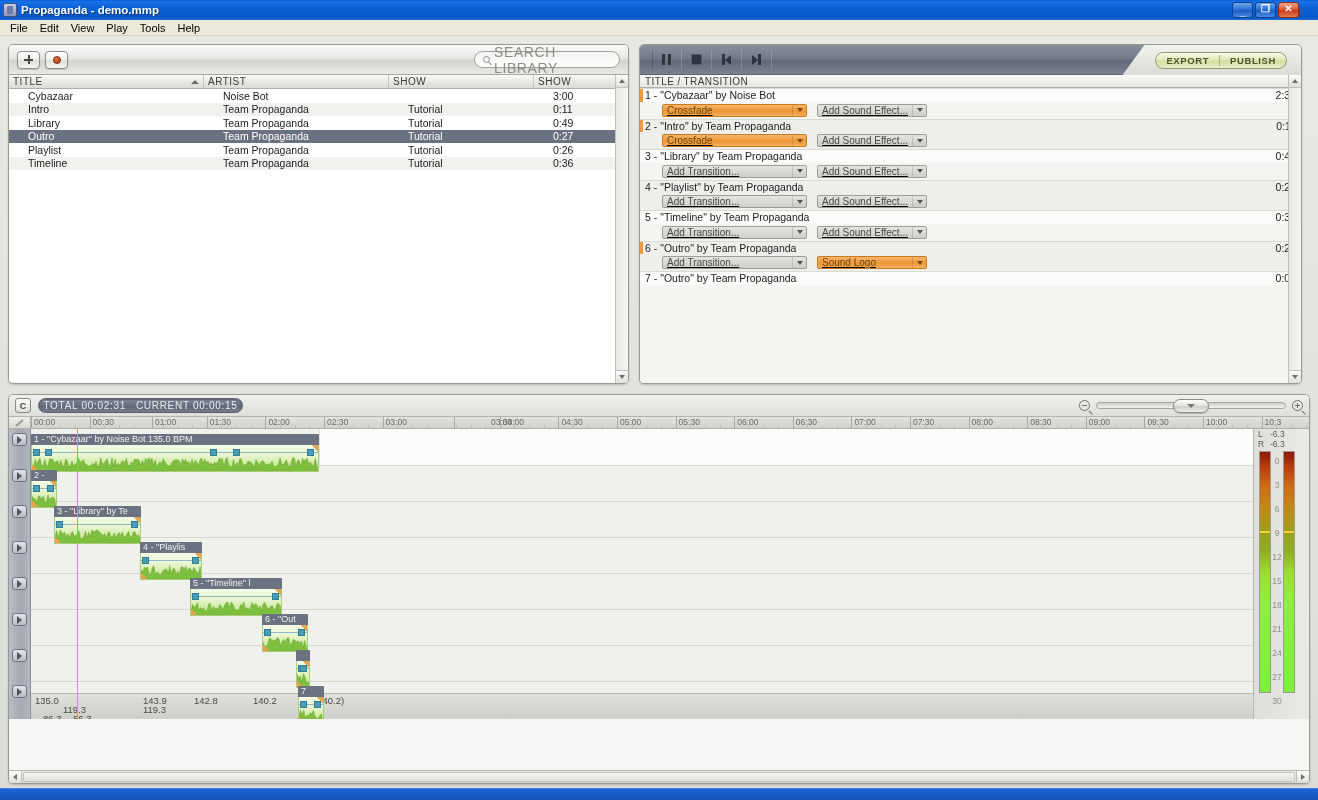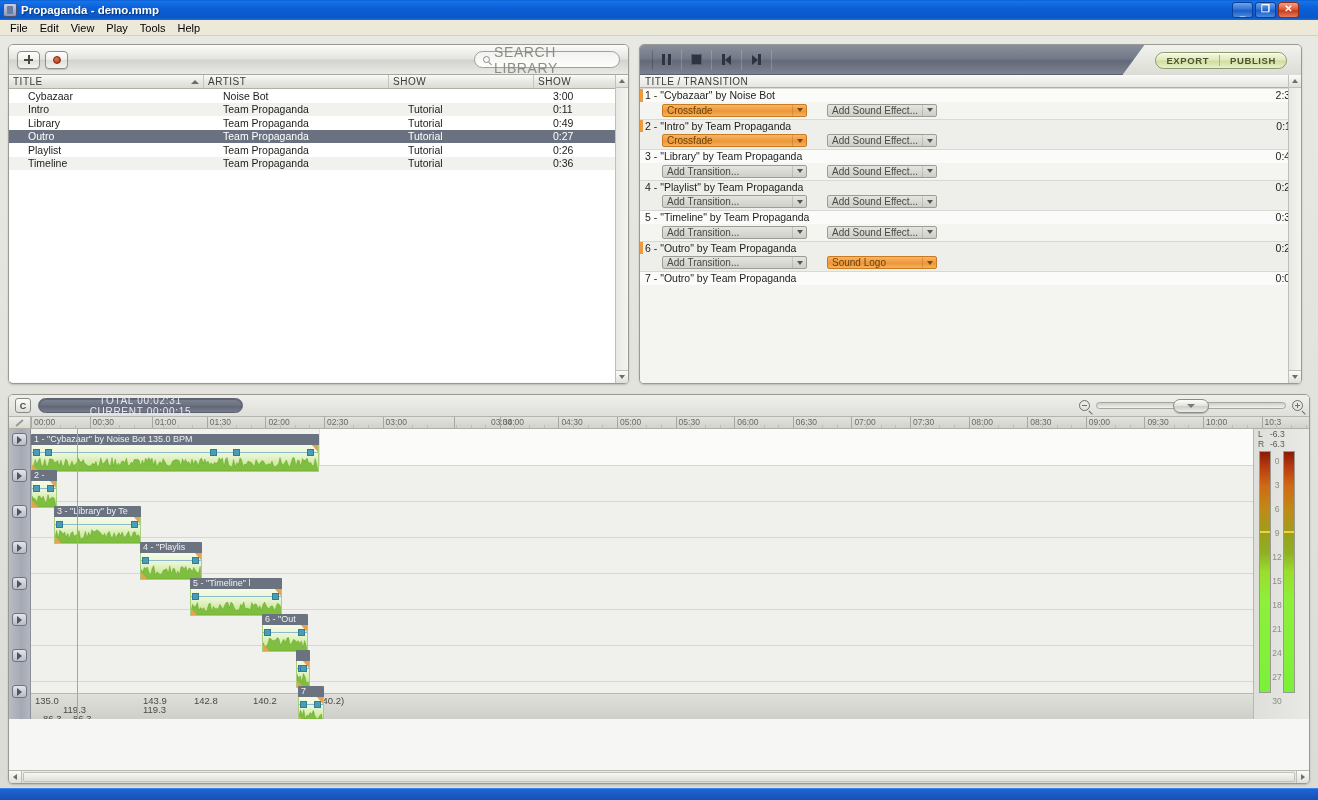--- a/index.html
+++ b/index.html
@@ -222,22 +222,22 @@
   .pl-track { position: relative; }
   .pl-titlerow {
     display: flex; align-items: center; height: 13.5px;
     font-size: 10.5px; color: #1c1c1a;
     padding: 0 5px; background: #fbfbfa;
     border-top: 1px solid #d9d9d3;
   }
   .pl-track:nth-child(even) .pl-titlerow { background: #eeeeea; }
   .pl-titlerow .nm { flex: 1; white-space: nowrap; overflow: hidden; }
   .pl-titlerow .dur { color: #222; }
-  .pl-ctrlrow { display: flex; gap: 20px; padding: 2px 7px 2px 22px;
-    background: #f4f4f1; }
+  .pl-ctrlrow { display: flex; gap: 10px; padding: 2px 7px 2px 22px;
+    background: #f4f4f1; text-decoration: underline; }
   .pl-track:nth-child(even) .pl-ctrlrow { background: #eeeeea; }
   .combo {
     height: 13px; border: 1px solid #9d9d96; border-radius: 2px;
     display: flex; align-items: center;
     font-size: 10px; color: #4a4a44;
     background: linear-gradient(to bottom,#e4e4e0,#cfcfc9);
     cursor: pointer; position: relative;
   }
   .combo .lbl { padding: 0 4px; white-space: nowrap; overflow: hidden; }
   .combo .arw {
@@ -273,21 +273,20 @@
     font-size: 9px; font-weight: bold; color:#4a4a44; cursor:pointer;
   }
   .timepill {
     margin-left: 7px; height: 15px; min-width: 205px;
     border-radius: 8px;
     background: linear-gradient(to bottom,#7f8594,#6a707f 50%,#5f6574 52%,#767c8b);
     border: 1px solid #5a606e;
     display: flex; align-items: center; justify-content: center;
     color: #e8eaf0; font-size: 10px; letter-spacing: .7px;
     box-shadow: inset 0 1px 1px rgba(0,0,0,.25);
-    flex-direction: column;
   }
   .zoomwrap { margin-left: auto; display:flex; align-items:center; gap:6px; }
   .mag { width:11px;height:11px;border:1.4px solid #70706a;border-radius:50%;position:relative;cursor:pointer; }
   .mag:after{content:"";position:absolute;right:-4px;bottom:-3px;width:5px;height:1.4px;background:#70706a;transform:rotate(45deg);}
   .mag i{position:absolute;left:1.5px;top:4px;width:5px;height:1.4px;background:#70706a;}
   .mag.plus b{position:absolute;top:1.5px;left:4px;width:1.4px;height:5px;background:#70706a;}
   .ztrack {
     width: 190px; height: 7px; border-radius: 4px;
     border: 1px solid #a6a69e;
     background: linear-gradient(to bottom,#cfcfc9,#f0f0ed);

